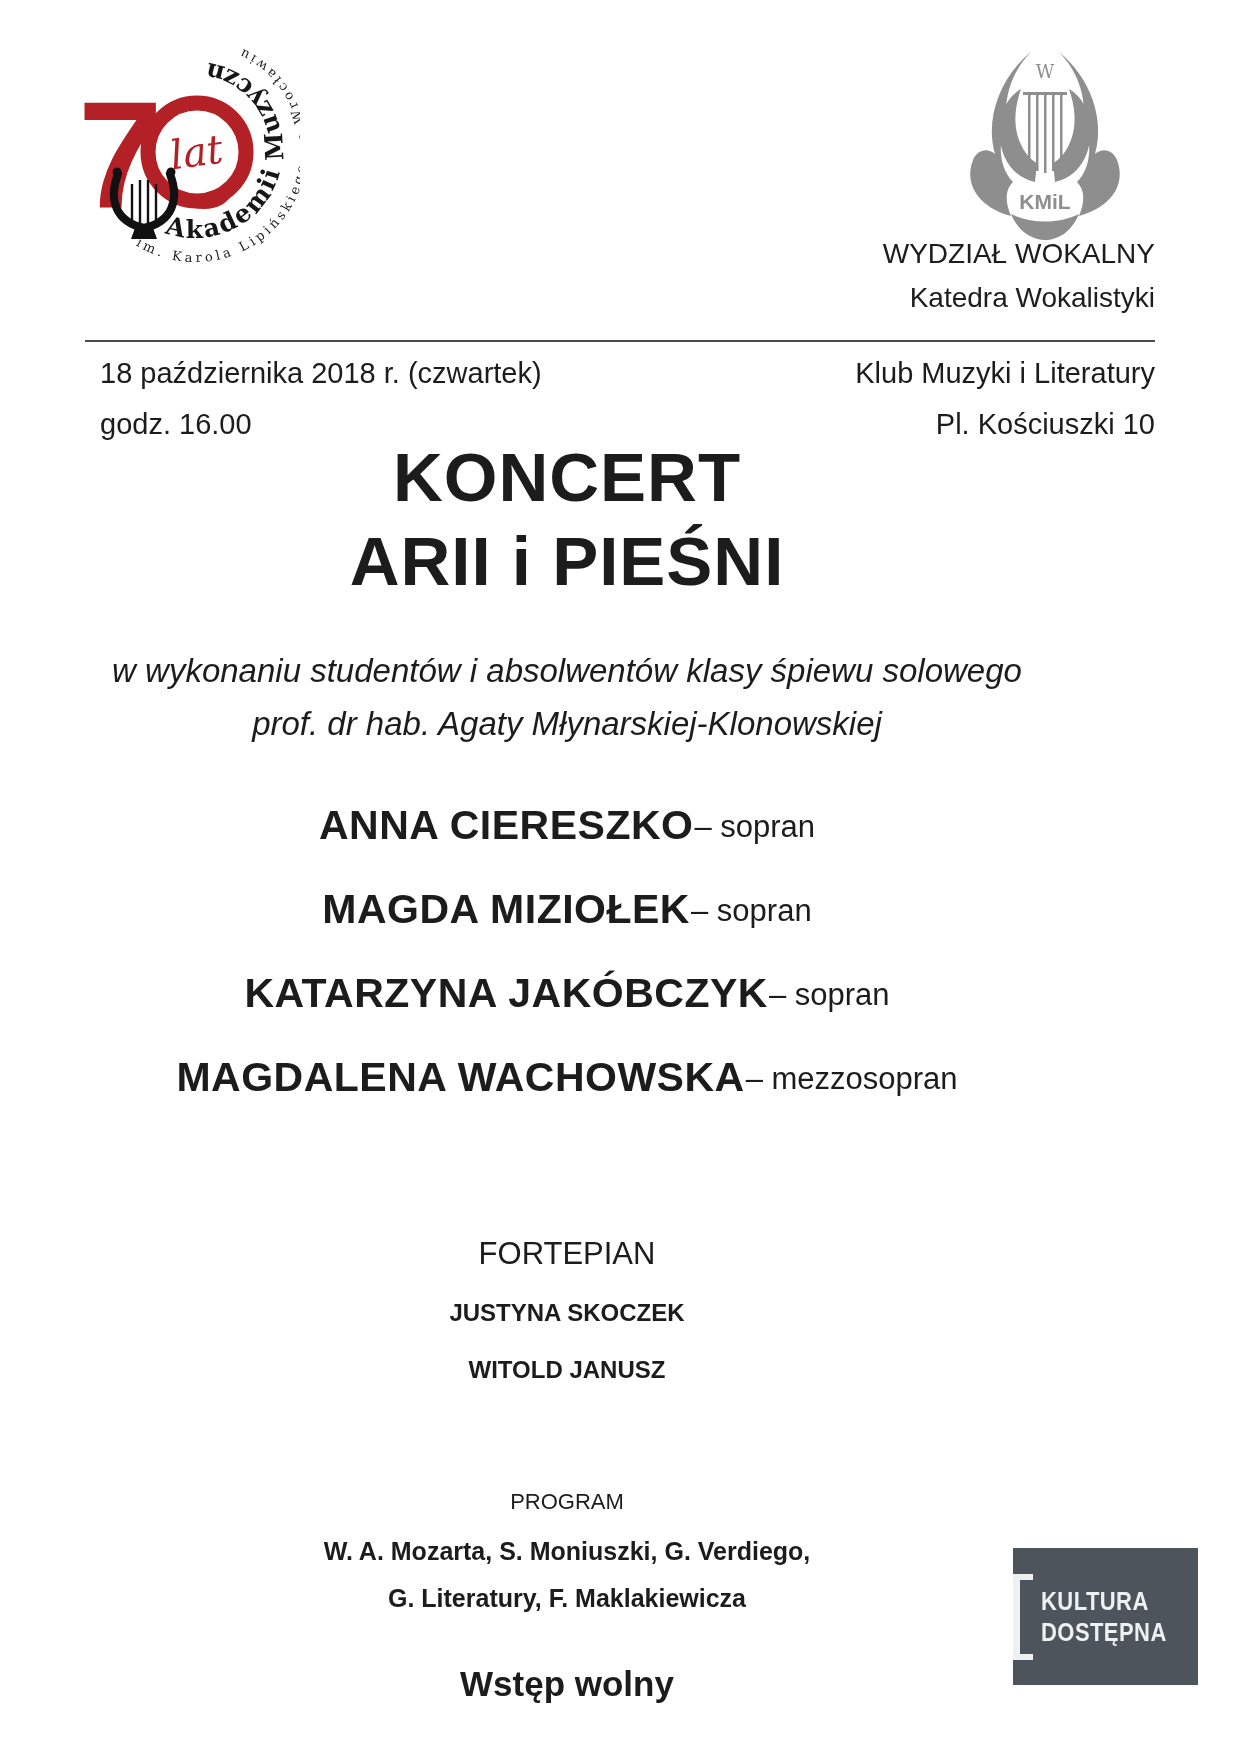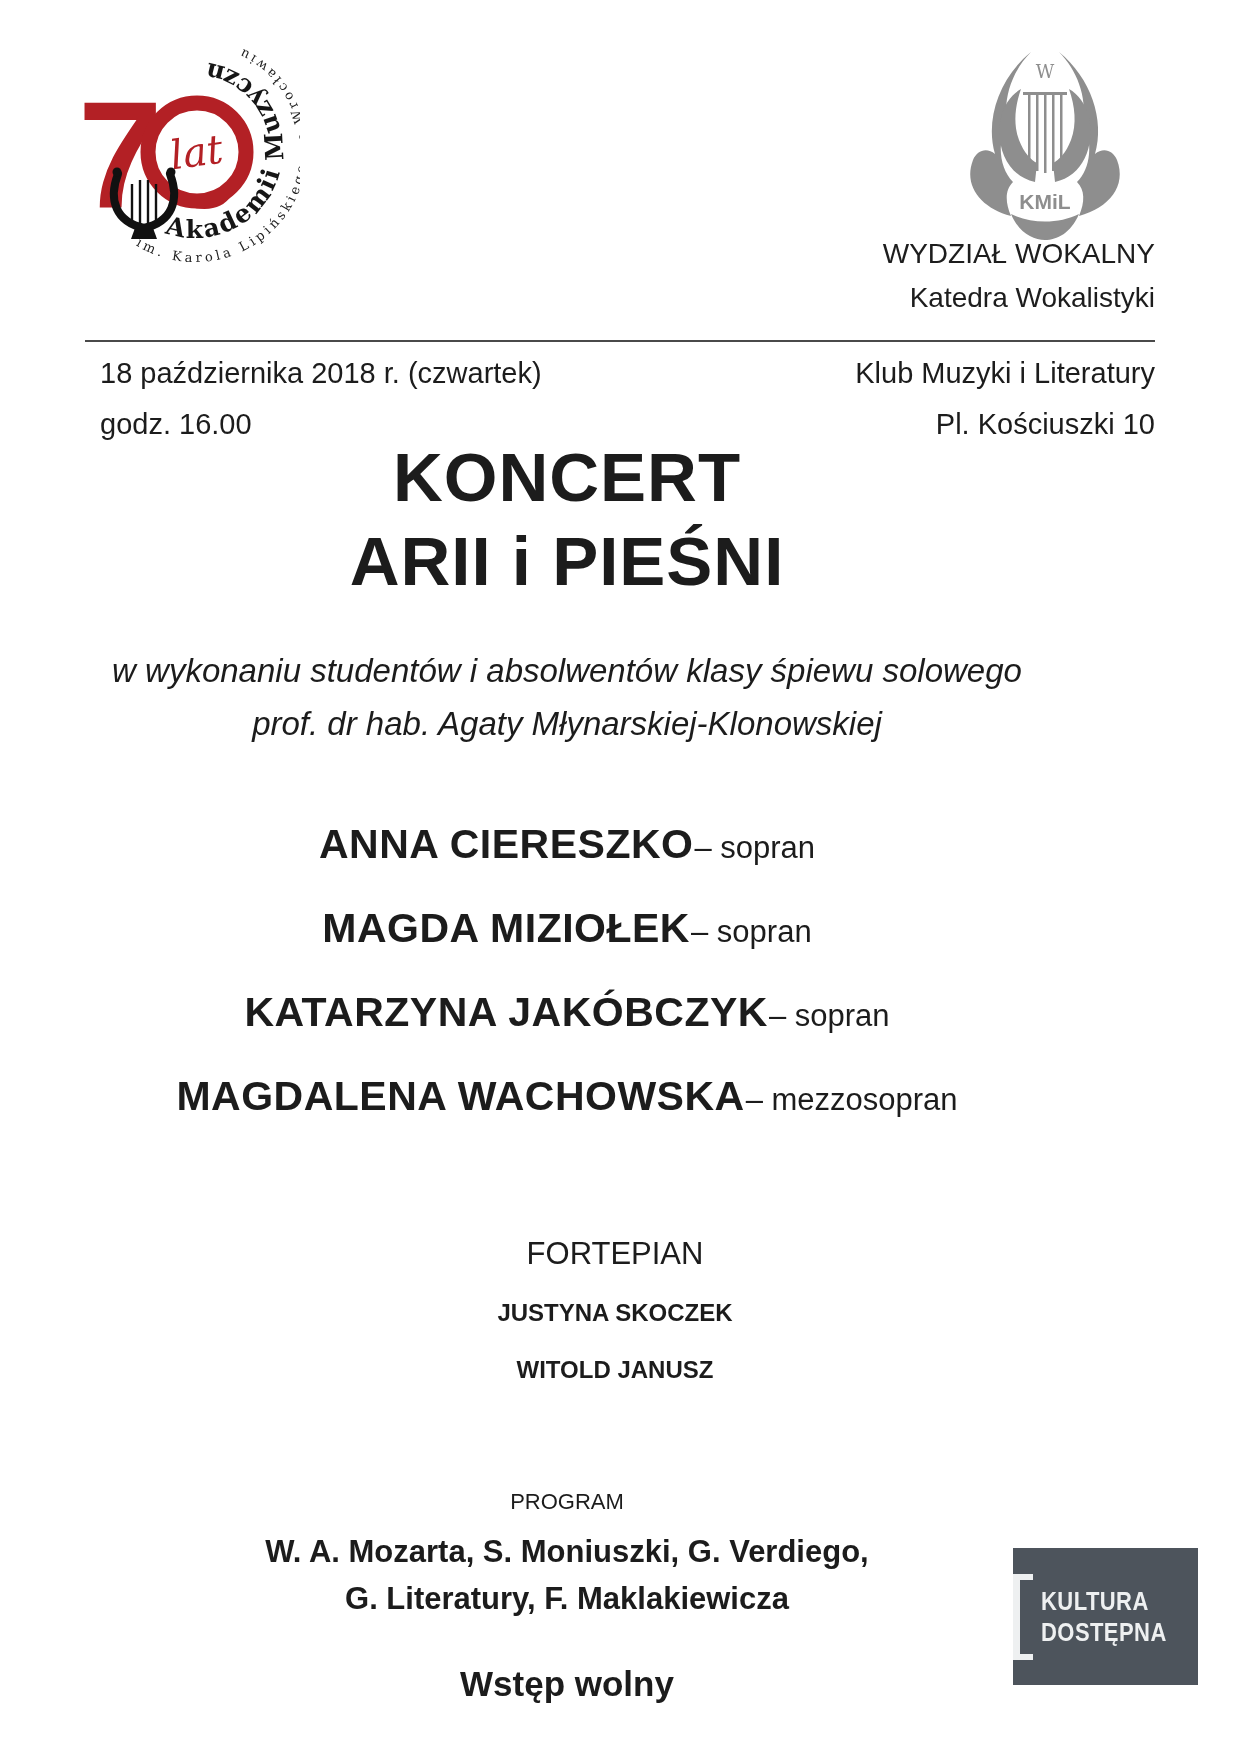--- a/index.html
+++ b/index.html
@@ -14,29 +14,29 @@
   .dept{top:232px;right:85px;text-align:right;font-size:28px;line-height:44px;color:#1d1d1d;}
   .rule{top:340px;left:85px;width:1070px;border-top:2px solid #4a4a4a;height:0;}
   
   .event-left{top:348px;left:100px;font-size:29px;line-height:51px;}
   .event-right{top:348px;right:85px;text-align:right;font-size:29px;line-height:51px;}
   
   .center-col{left:0;width:1134px;text-align:center;}
   .title{top:436px;font-size:69px;font-weight:700;line-height:84px;letter-spacing:1px;}
   .subtitle{top:644px;font-size:33px;font-style:italic;line-height:53px;}
   .performers{top:802px;}
-  .performer{height:84px;display:flex;align-items:center;justify-content:center;gap:1px;}
+  .performer{height:84px;display:flex;justify-content:center;gap:1px;}
   .pname{font-size:41px;font-weight:700;letter-spacing:.5px;}
   .pvoice{font-size:31px;padding-top:7px;}
-  .piano{top:1224px;margin-left:48px;}
+  .piano{top:1224px;}
   .piano-label{font-size:31px;line-height:60px;}
   .pianist{font-size:24px;font-weight:700;line-height:57px;}
   .program{top:1476px;}
   .program-label{font-size:22px;line-height:52px;}
-  .program-line{font-size:31px;font-weight:700;line-height:47px;}
+  .program-line{font-size:25px;font-weight:700;line-height:47px;}
   .admission{top:1664px;font-size:35px;font-weight:700;}
   
   .kd-box{left:1013px;top:1548px;width:185px;height:137px;background:#4d545c;
     display:flex;align-items:center;justify-content:flex-start;gap:8px;}
   .kd-bracket{width:13px;height:74px;border-left:7px solid #eef0f1;
     border-top:6px solid #eef0f1;border-bottom:6px solid #eef0f1;flex:0 0 auto;}
   .kd-text{color:#eef0f1;font-weight:700;font-size:25px;line-height:31px;
     letter-spacing:.5px;transform:scaleX(.88);transform-origin:left center;white-space:nowrap;}
 </style>
 </head>

